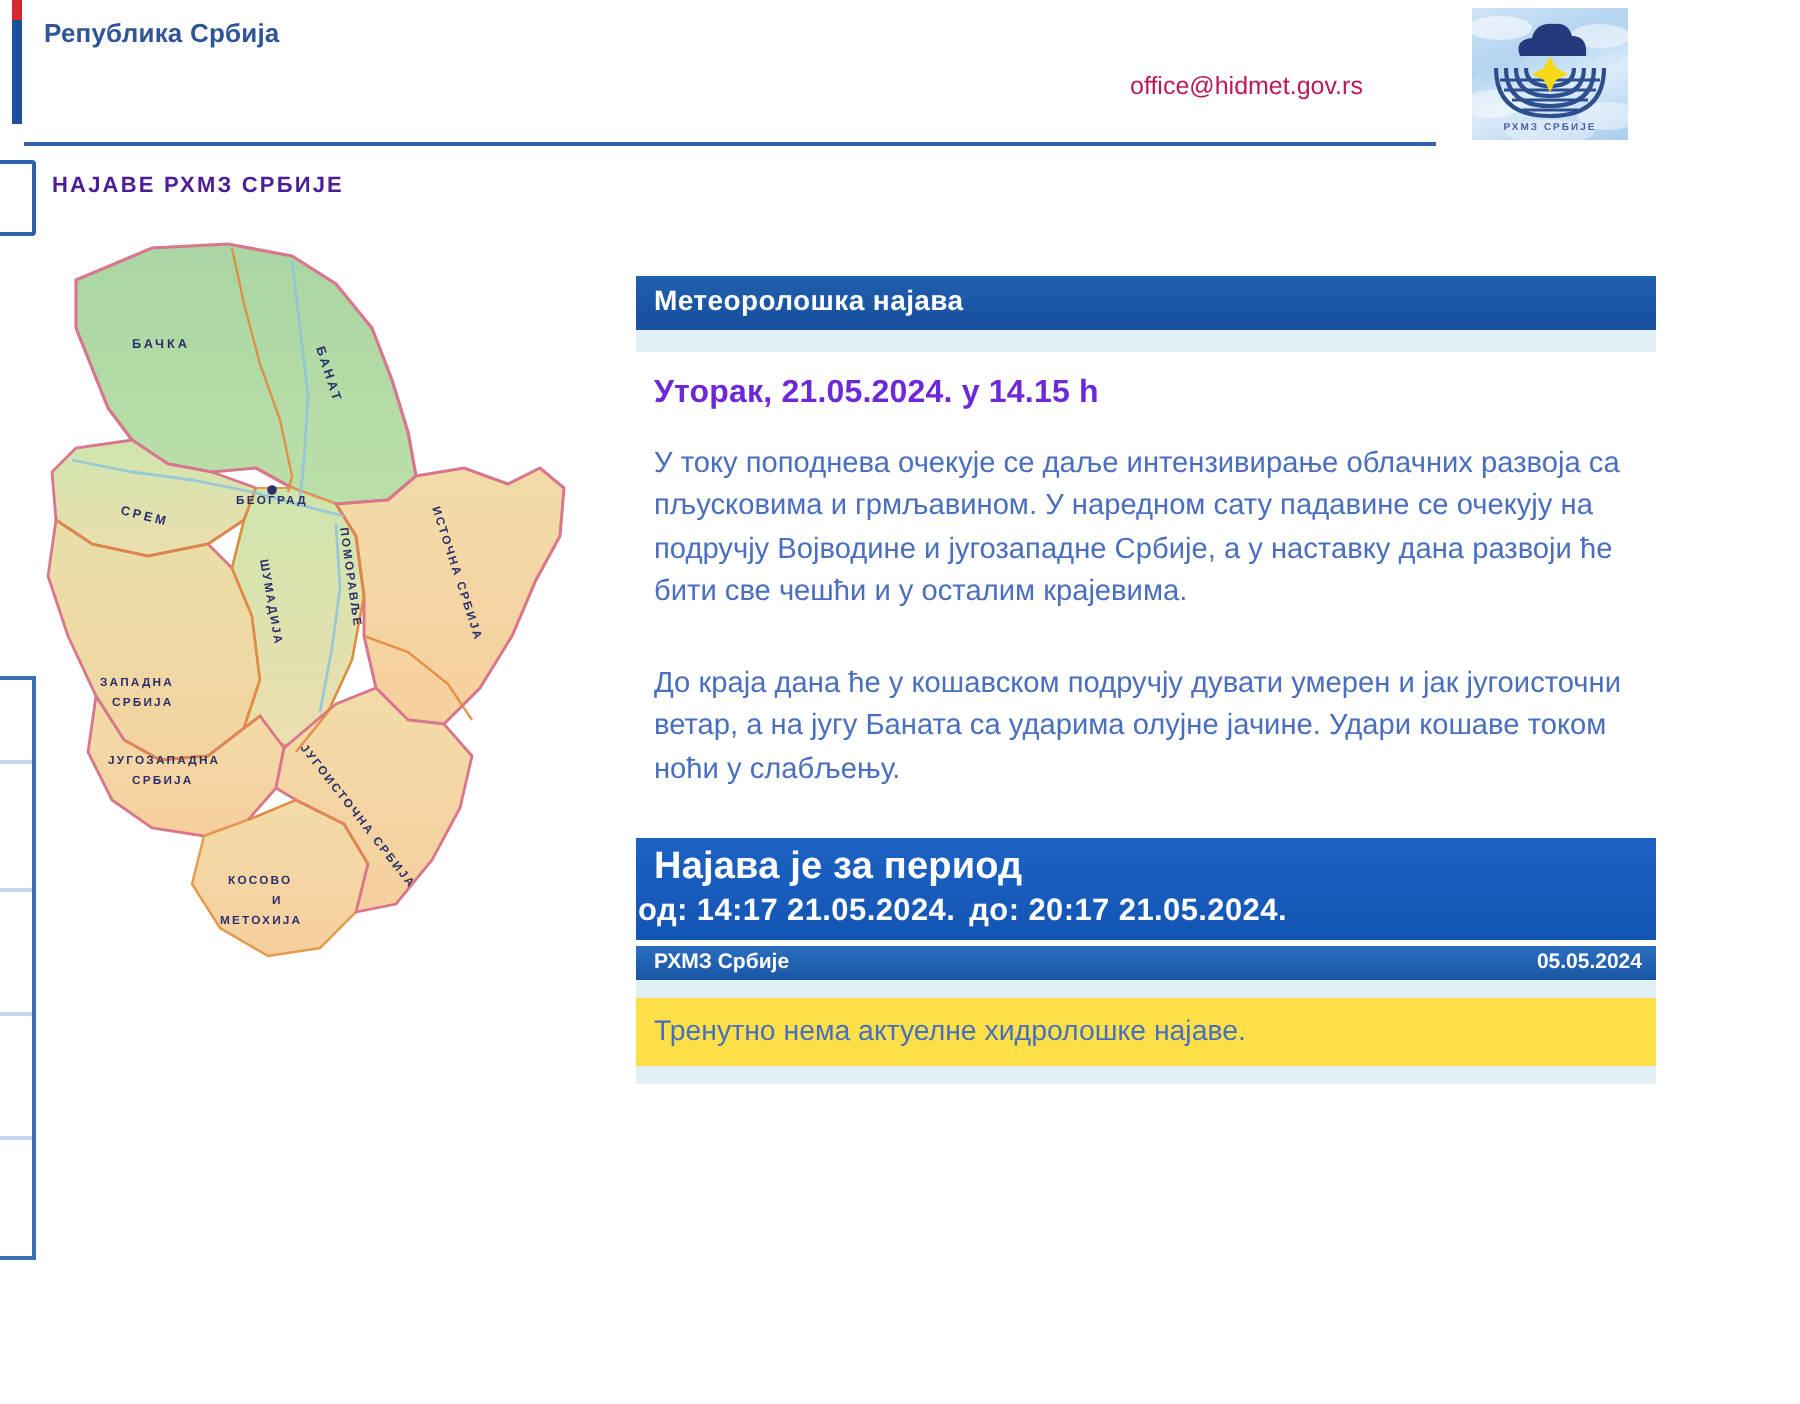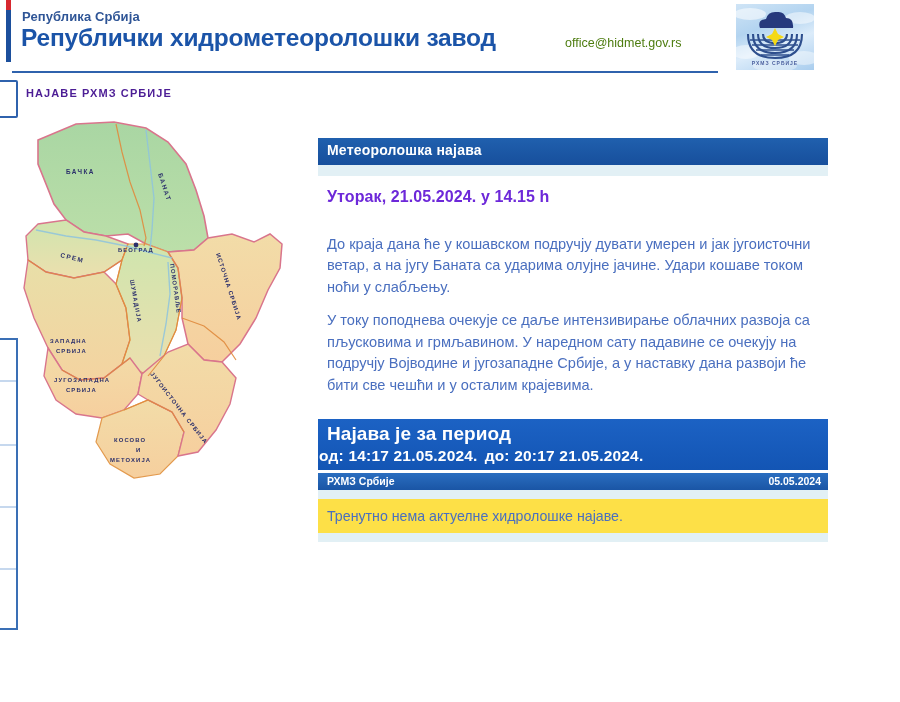--- a/index.html
+++ b/index.html
@@ -73,21 +73,21 @@
     position: absolute;
     left: 23px; top: 55px;
     font-size: 12.5px;
     color: #7b7b7b;
   }
   .hdr-address .zip { color: #9a8f8f; }
   .hdr-email {
     position: absolute;
     left: 565px; top: 36px;
     font-size: 12.5px;
-    color: #4d7c0f;
+    color: #be185d;
     text-decoration: none;
   }
   .hdr-rule {
     position: absolute;
     left: 12px; top: 71px; width: 706px; height: 2px;
     background: #2f62ad;
   }
 
   
   .logo {
@@ -225,21 +225,20 @@
 <div class="edge-box-nav"></div>
 <div class="edge-box-lower">
   <div class="seam" style="top:40px"></div>
   <div class="seam" style="top:104px"></div>
   <div class="seam" style="top:166px"></div>
   <div class="seam" style="top:228px"></div>
 </div>
 
 <div class="header">
   <div class="hdr-sub-top">Република Србија</div>
-  <div class="hdr-title">Републички хидрометеоролошки завод</div>
   <a class="hdr-email" href="#">office@hidmet.gov.rs</a>
   <div class="hdr-rule"></div>
 
   <div class="logo">
     <svg width="78" height="66" viewBox="0 0 78 66">
       <defs>
         <clipPath id="logoclip">
             <rect x="0" y="0" width="78" height="66"></rect>
           </clipPath>
       </defs>
@@ -372,22 +371,22 @@
 </svg>
 </div>
 
 <div class="content">
 
   <div class="bar-dark">Метеоролошка најава</div>
   <div class="bar-pale"></div>
 
   <div class="panel-body">
     <div class="date-line">Уторак, 21.05.2024. у 14.15 h</div>
+    <p class="para">У току поподнева очекује се даље интензивирање облачних развоја са пљусковима и грмљавином. У наредном сату падавине се очекују на подручју Војводине и југозападне Србије, а у наставку дана развоји ће бити све чешћи и у осталим крајевима.</p>
     <p class="para second">До краја дана ће у кошавском подручју дувати умерен и јак југоисточни ветар, а на југу Баната са ударима олујне јачине. Удари кошаве током ноћи у слабљењу.</p>
-    <p class="para">У току поподнева очекује се даље интензивирање облачних развоја са пљусковима и грмљавином. У наредном сату падавине се очекују на подручју Војводине и југозападне Србије, а у наставку дана развоји ће бити све чешћи и у осталим крајевима.</p>
   </div>
 
   <div class="period-bar">
     <div class="ln1">Најава је за период</div>
     <div class="ln2"><span>од:</span>&nbsp;<span>14:17 21.05.2024.</span><span class="gap"></span><span>до:</span>&nbsp;<span>20:17 21.05.2024.</span></div>
   </div>
 
   <div class="src-bar">
     <span>РХМЗ Србије</span>
     <span>05.05.2024</span>

